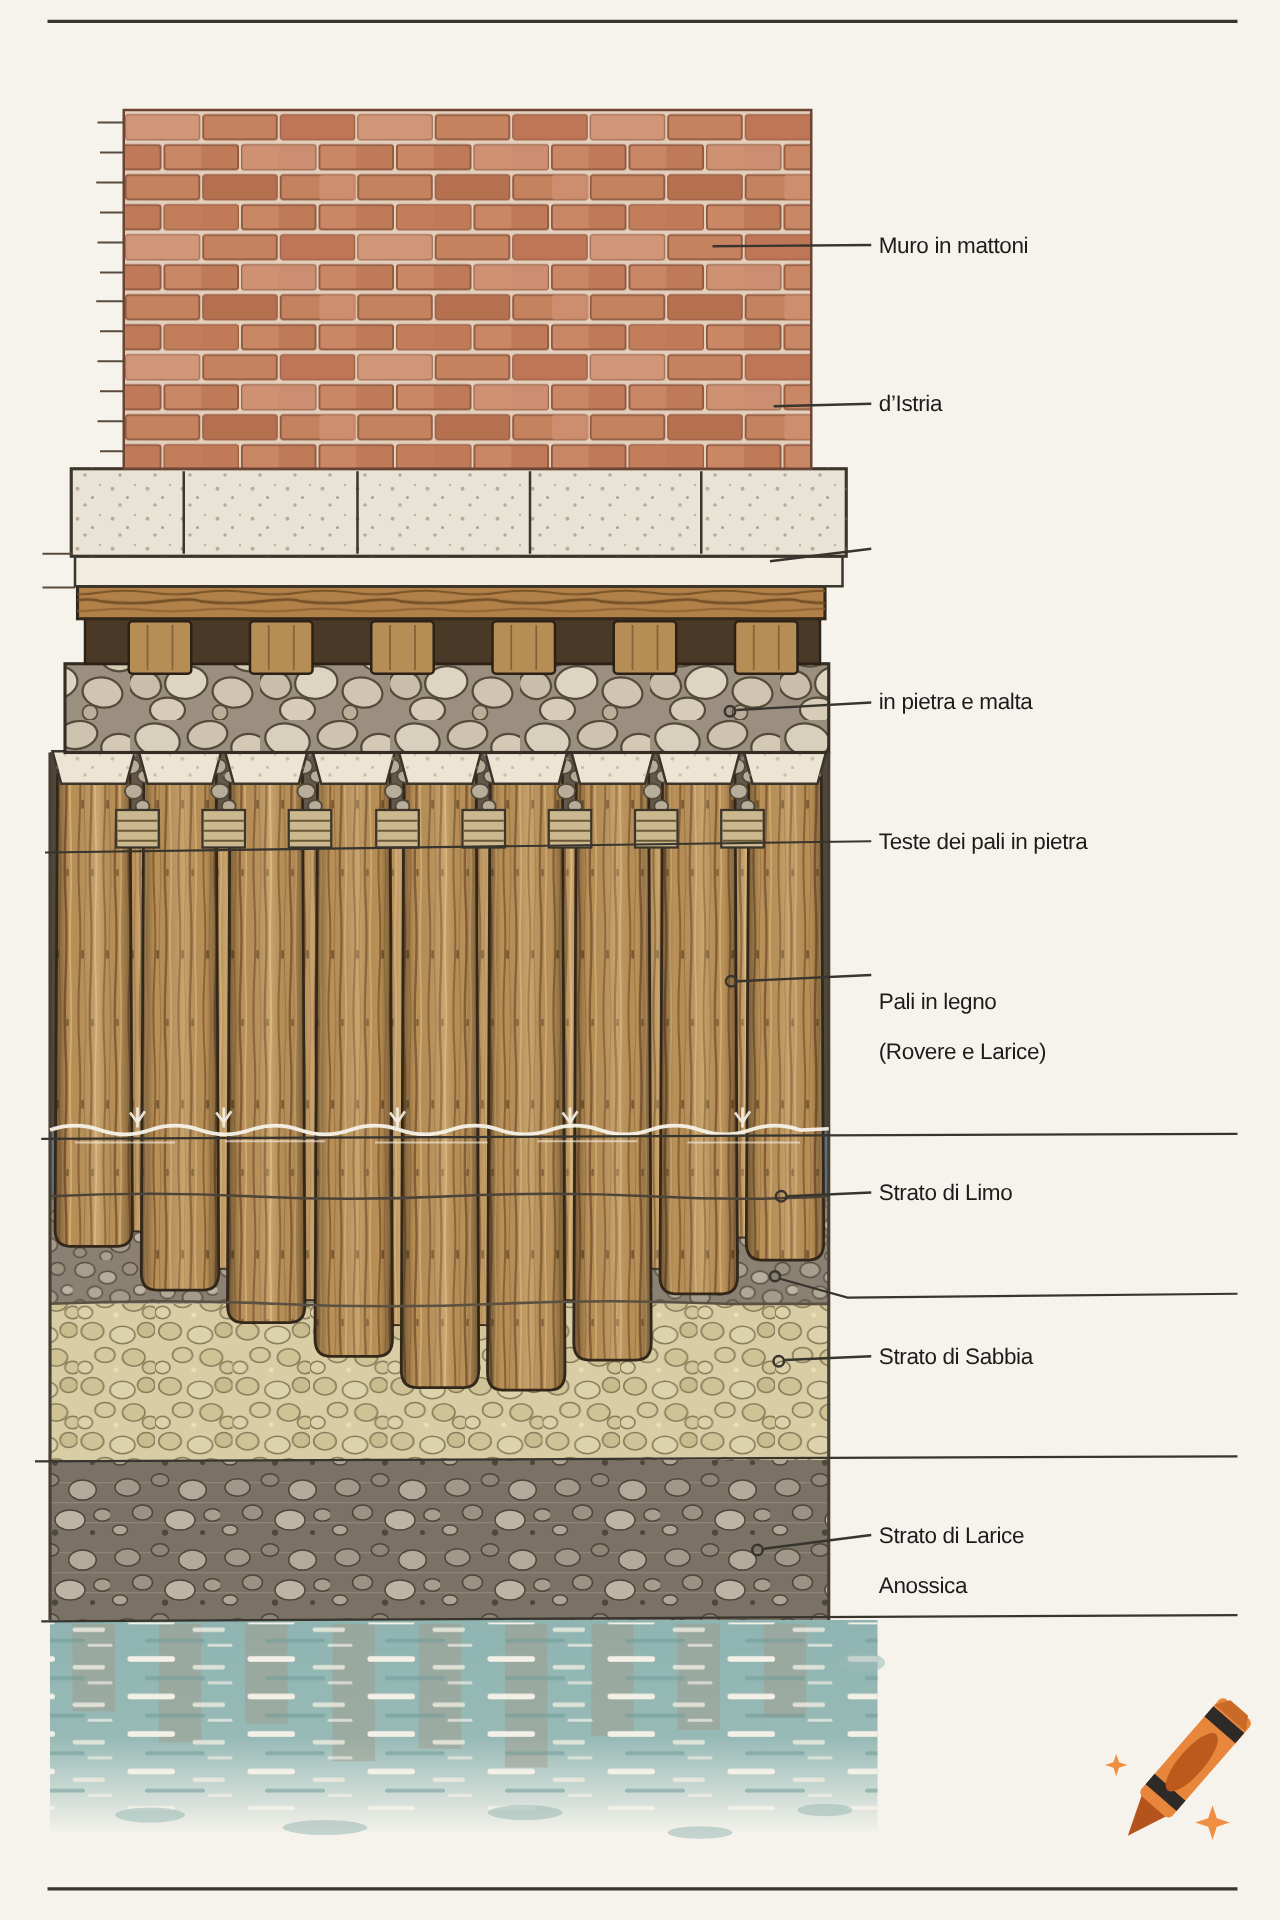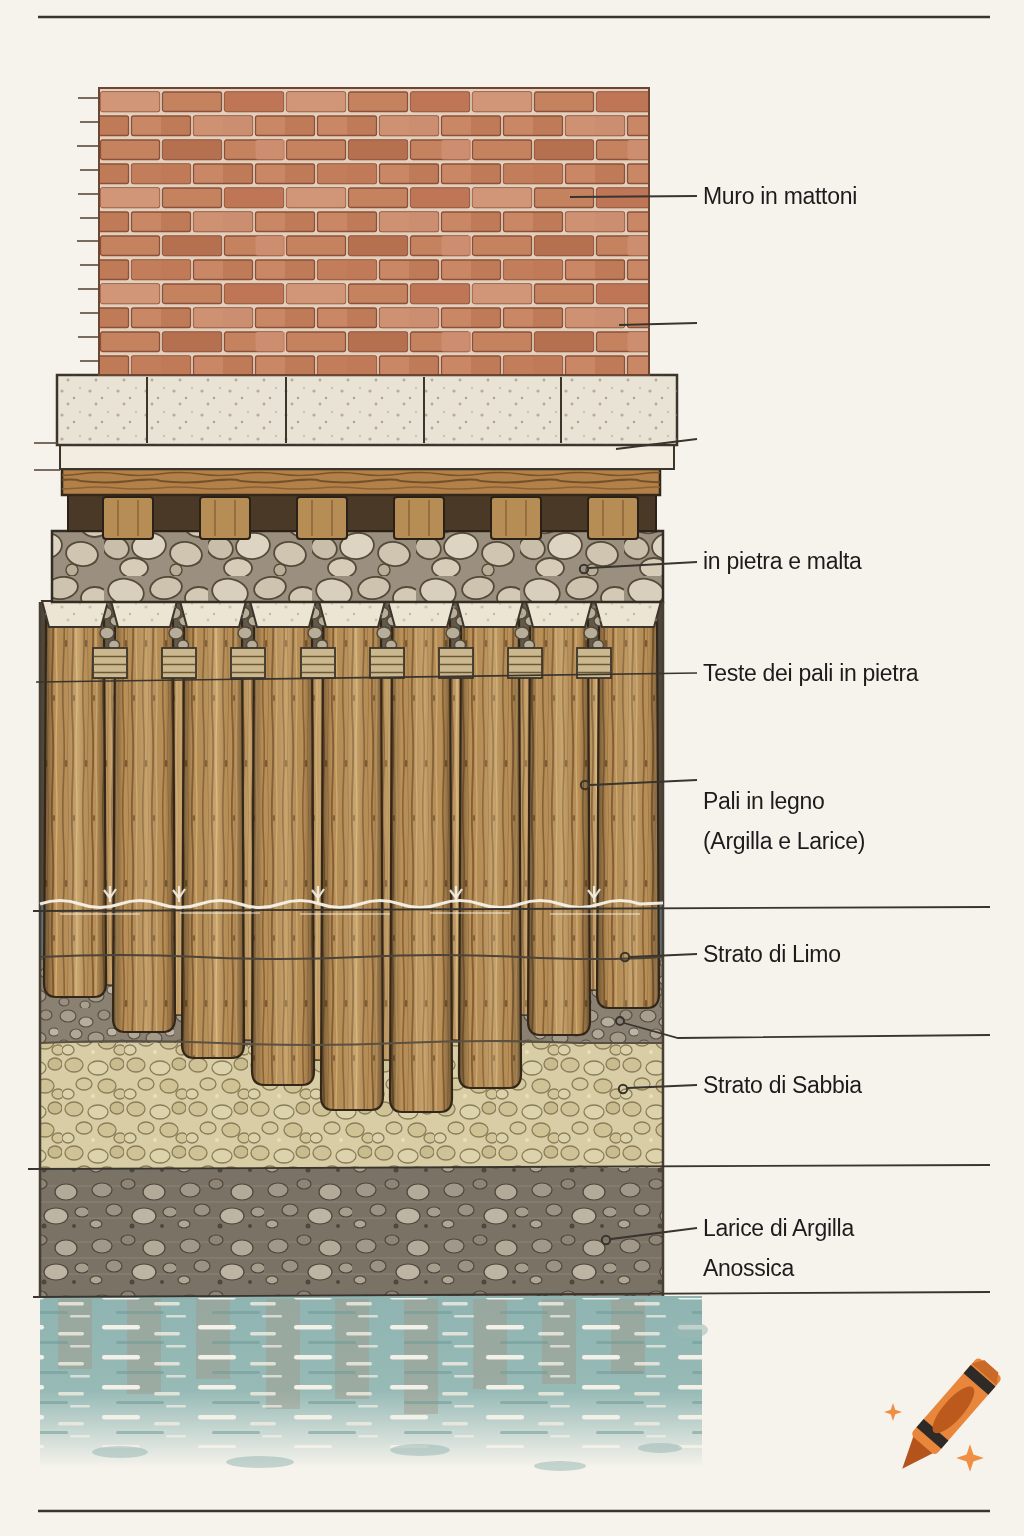--- a/index.html
+++ b/index.html
@@ -5,21 +5,21 @@
   html,body{margin:0;padding:0;}
   body{
     width:1024px;height:1536px;position:relative;overflow:hidden;
     background:#f6f3ec;
     font-family:"Liberation Sans",sans-serif;
   }
   .stage{position:absolute;left:0;top:0;width:1024px;height:1536px;}
   svg.illu{position:absolute;left:0;top:0;}
   .lbl{
     position:absolute;left:703px;
-    font-size:23px;line-height:40px;letter-spacing:-0.3px;
+    font-size:18px;line-height:40px;letter-spacing:-0.3px;
     color:#1c1c1c;white-space:nowrap;
   }
   .lbl span{display:block;}
   .logo{position:absolute;left:830px;top:1350px;width:200px;height:190px;}
 </style>
 </head>
 <body>
 
 <div class="stage">
 
@@ -428,39 +428,40 @@
           <line x1="611" y1="1239" x2="697" y2="1228"></line>
     </g>
     <line x1="33" y1="1297" x2="990" y2="1292" stroke-width="1.8"></line>
   </g>
 </svg>
 
 <div class="lbl" style="top:176px">
       <span>Muro in mattoni</span>
     </div>
 <div class="lbl" style="top:303px">
+      <span>d’Istria</span>
     </div>
 <div class="lbl" style="top:541px">
       <span>in pietra e malta</span>
     </div>
 <div class="lbl" style="top:653px">
       <span>Teste dei pali in pietra</span>
     </div>
 <div class="lbl" style="top:781px">
       <span>Pali in legno</span>
-      <span>(Argilla e Larice)</span>
+      <span>(Rovere e Larice)</span>
     </div>
 <div class="lbl" style="top:1065px">
       <span>Strato di Sabbia</span>
     </div>
 <div class="lbl" style="top:934px">
       <span>Strato di Limo</span>
     </div>
 <div class="lbl" style="top:1208px">
-      <span>Larice di Argilla</span>
+      <span>Strato di Larice</span>
       <span>Anossica</span>
     </div>
 
 <svg class="logo" viewBox="0 0 200 190">
   <g transform="translate(105,81) rotate(-49) scale(0.78)">
     <path d="M-64 0 L-22 -17 L-22 17 Z" fill="#b5531d"></path>
     <rect x="-24" y="-21" width="132" height="42" rx="6" fill="#e8863c"></rect>
     <path d="M96 -21 L110 -12 L110 12 L96 21 Z" fill="#c96a28"></path>
     <rect x="-12" y="-21" width="14" height="42" fill="#2e2a28"></rect>
     <rect x="80" y="-21" width="14" height="42" fill="#2e2a28"></rect>

